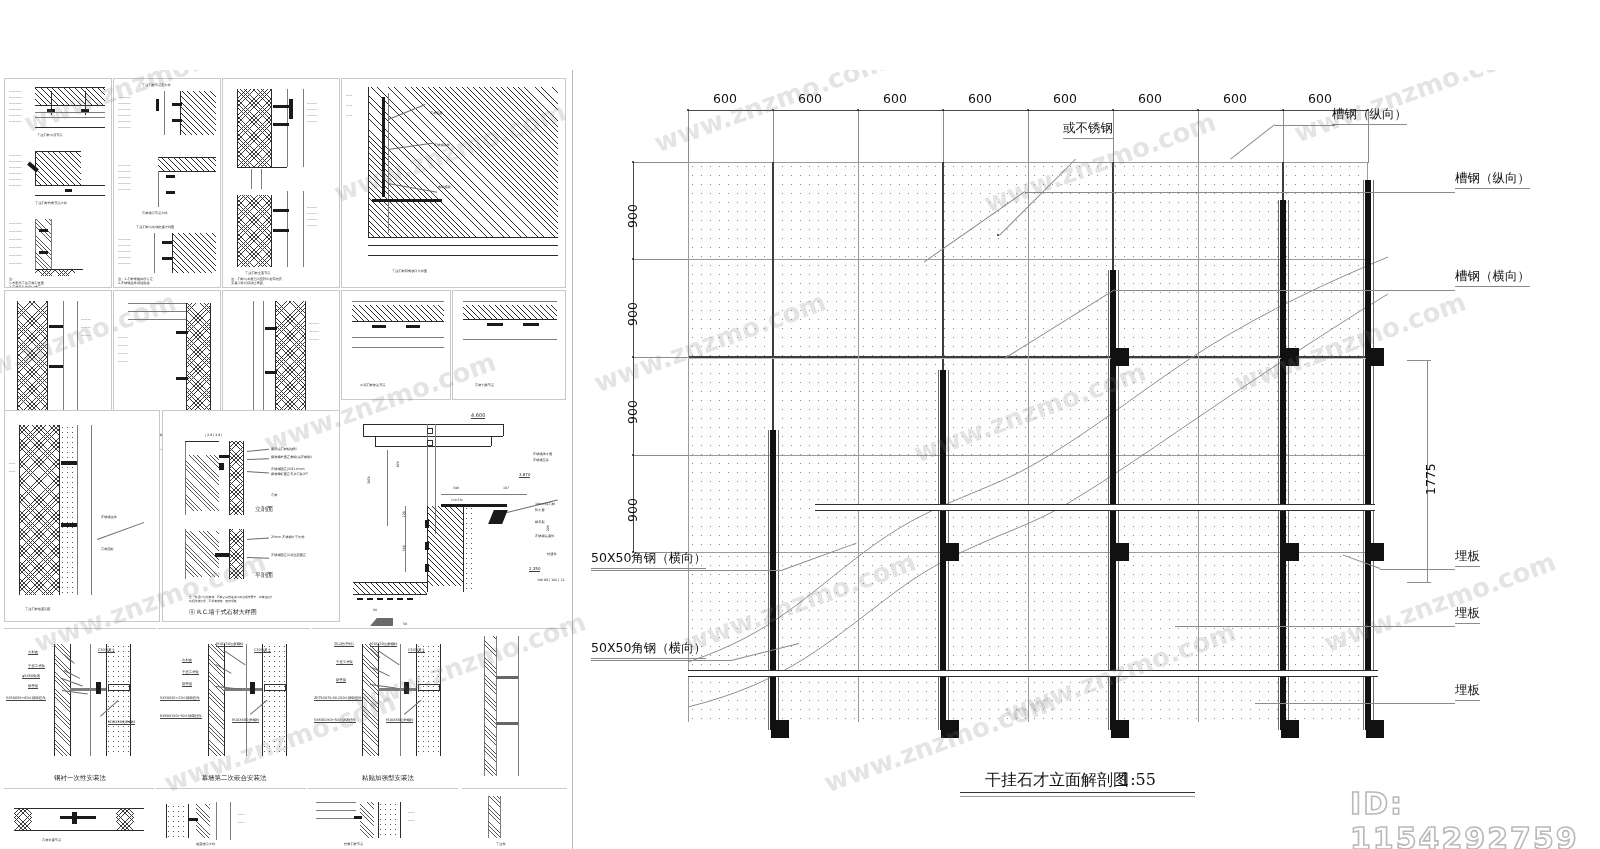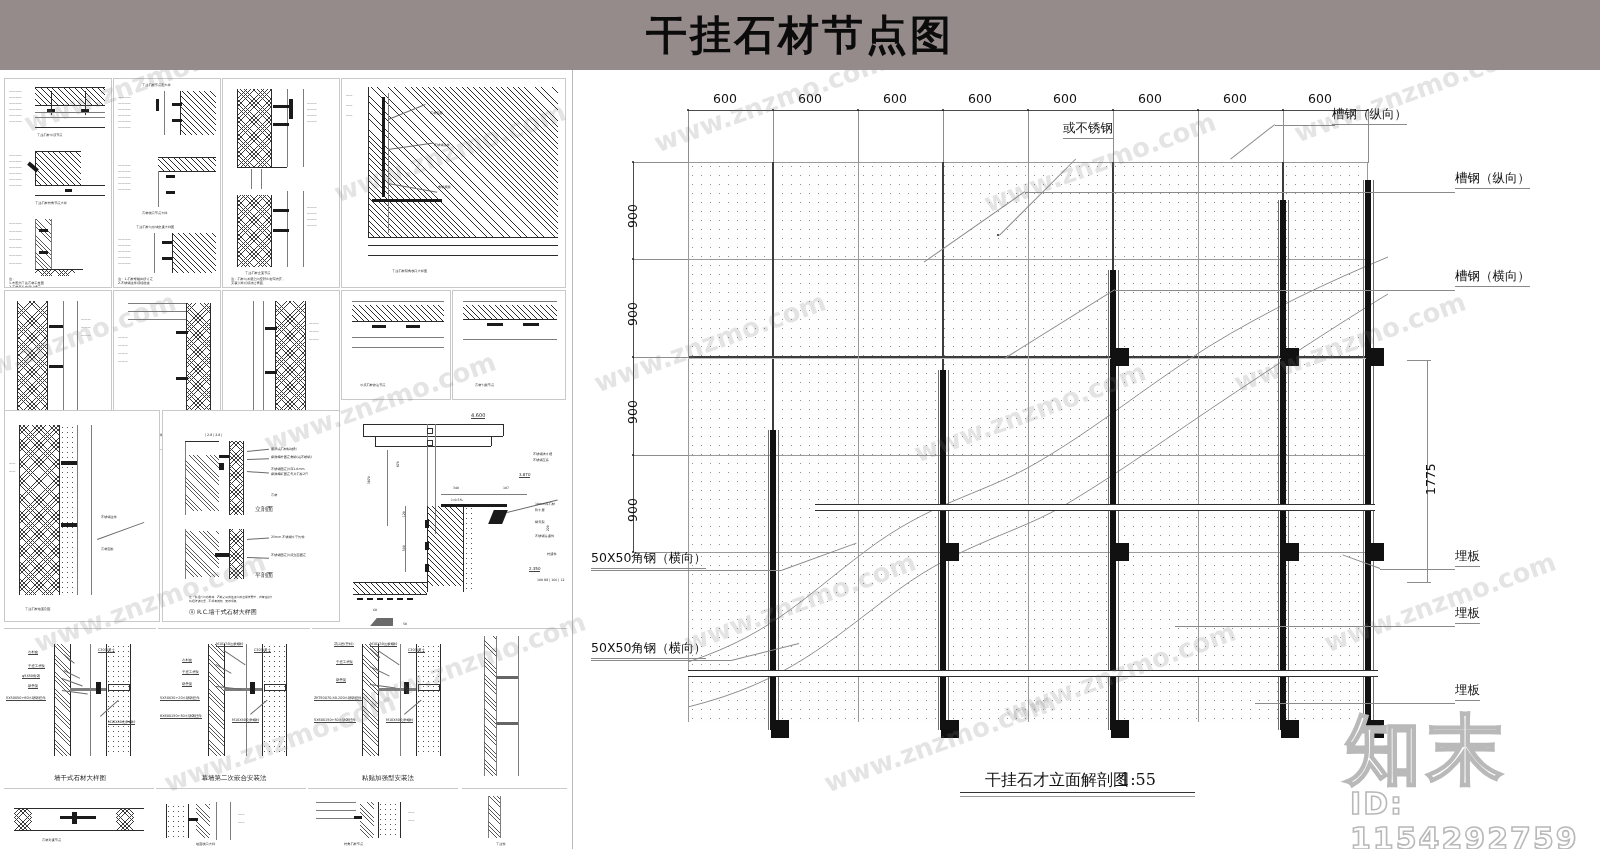--- a/index.html
+++ b/index.html
@@ -80,23 +80,20 @@
   .zw-txt{font-family:"DejaVu Sans","Liberation Sans",sans-serif;font-weight:700;
      font-size:76px;color:#fff;-webkit-text-stroke:2px #b9b9b9;letter-spacing:6px;}
   .zw-id{position:absolute;font-family:"DejaVu Sans","Liberation Sans",sans-serif;
      font-weight:700;font-size:30px;color:#fff;-webkit-text-stroke:1.6px #b9b9b9;letter-spacing:2px;}
 </style>
 </head>
 <body>
 
 <div class="page">
 
-  <div class="header">
-    <div class="title">干挂石材节点图</div>
-  </div>
 
   <div class="left-panel">
 
     <div class="cell" style="left:4px;top:8px;width:108px;height:210px;">
       <div class="hatch45" style="left:30px;top:8px;width:70px;height:18px;"></div>
       <div class="ln" style="left:30px;top:8px;width:70px;height:0.6px;"></div>
       <div class="ln" style="left:30px;top:26px;width:70px;height:0.6px;"></div>
       <div class="ln" style="left:46px;top:12px;width:0.8px;height:24px;"></div>
       <div class="ln" style="left:80px;top:12px;width:0.8px;height:24px;"></div>
       <div class="lnl" style="left:30px;top:33px;width:70px;height:0.5px;"></div>
@@ -455,21 +452,21 @@
       <div class="txtu" style="left:18px;top:48px;">φ5X50角钢</div>
       <div class="txtu" style="left:24px;top:58px;">钢骨架</div>
       <div class="txtu" style="left:2px;top:70px;">5X50X50+60不锈钢挂件</div>
       <div class="txtu" style="left:94px;top:22px;">C30混凝土</div>
       <div class="txtu" style="left:104px;top:94px;">M10X80化学螺栓</div>
       <div class="leader" style="left:60px;top:28px;width:14px;transform:rotate(40deg);"></div>
       <div class="leader" style="left:60px;top:44px;width:18px;transform:rotate(26deg);"></div>
       <div class="leader" style="left:58px;top:52px;width:22px;transform:rotate(20deg);"></div>
       <div class="leader" style="left:58px;top:64px;width:26px;transform:rotate(8deg);"></div>
       <div class="leader" style="left:96px;top:90px;width:24px;transform:rotate(-42deg);"></div>
-      <div class="cell-cap">墙干式石材大样图</div>
+      <div class="cell-cap">钢衬一次性安装法</div>
     </div>
 
     <div class="cell nb" style="left:158px;top:556px;width:152px;height:160px;">
       <div class="ln" style="left:0px;top:2px;width:152px;height:1px;background:#c9c9c9;"></div>
 
       <div class="hatch45b" style="left:50px;top:18px;width:16px;height:112px;"></div>
       <div class="ln" style="left:50px;top:18px;width:0.7px;height:112px;"></div>
       <div class="ln" style="left:66px;top:18px;width:0.7px;height:112px;"></div>
       <div class="conc" style="left:104px;top:18px;width:24px;height:112px;"></div>
       <div class="ln" style="left:104px;top:18px;width:0.7px;height:112px;"></div>
@@ -735,23 +732,20 @@
 
     <div class="callout" style="left:16px;top:570px;">50X50角钢（横向）</div>
     <div class="calloutline" style="left:16px;top:590px;width:140px;"></div>
     <div class="diagline" style="left:156px;top:590px;width:70px;transform:rotate(-14deg);"></div>
 
     <div class="plantitle" style="left:410px;top:700px;">干挂石才立面解剖图</div>
     <div class="plantitle" style="left:545px;top:700px;">1:55</div>
     <div class="plantitle-rule" style="left:385px;top:722px;width:235px;"></div>
     <div class="plantitle-rule2" style="left:385px;top:726px;width:235px;"></div>
 
-    <div class="zw" style="left:770px;top:630px;">
-      <span class="zw-txt">知末</span>
-    </div>
     <div class="zw-id" style="left:775px;top:716px;">ID: 1154292759</div>
   </div>
 
   <div style="position:absolute;left:0;top:70px;width:1600px;height:779px;overflow:hidden;pointer-events:none;">
     <div class="wm wmtile" style="left:20px;top:40px;font-size:26px;transform:rotate(-20deg);">www.znzmo.com</div>
     <div class="wm wmtile" style="left:330px;top:110px;font-size:26px;transform:rotate(-20deg);">www.znzmo.com</div>
     <div class="wm wmtile" style="left:650px;top:60px;font-size:26px;transform:rotate(-20deg);">www.znzmo.com</div>
     <div class="wm wmtile" style="left:980px;top:120px;font-size:26px;transform:rotate(-20deg);">www.znzmo.com</div>
     <div class="wm wmtile" style="left:1290px;top:50px;font-size:26px;transform:rotate(-20deg);">www.znzmo.com</div>
     <div class="wm wmtile" style="left:-60px;top:300px;font-size:26px;transform:rotate(-20deg);">www.znzmo.com</div>

